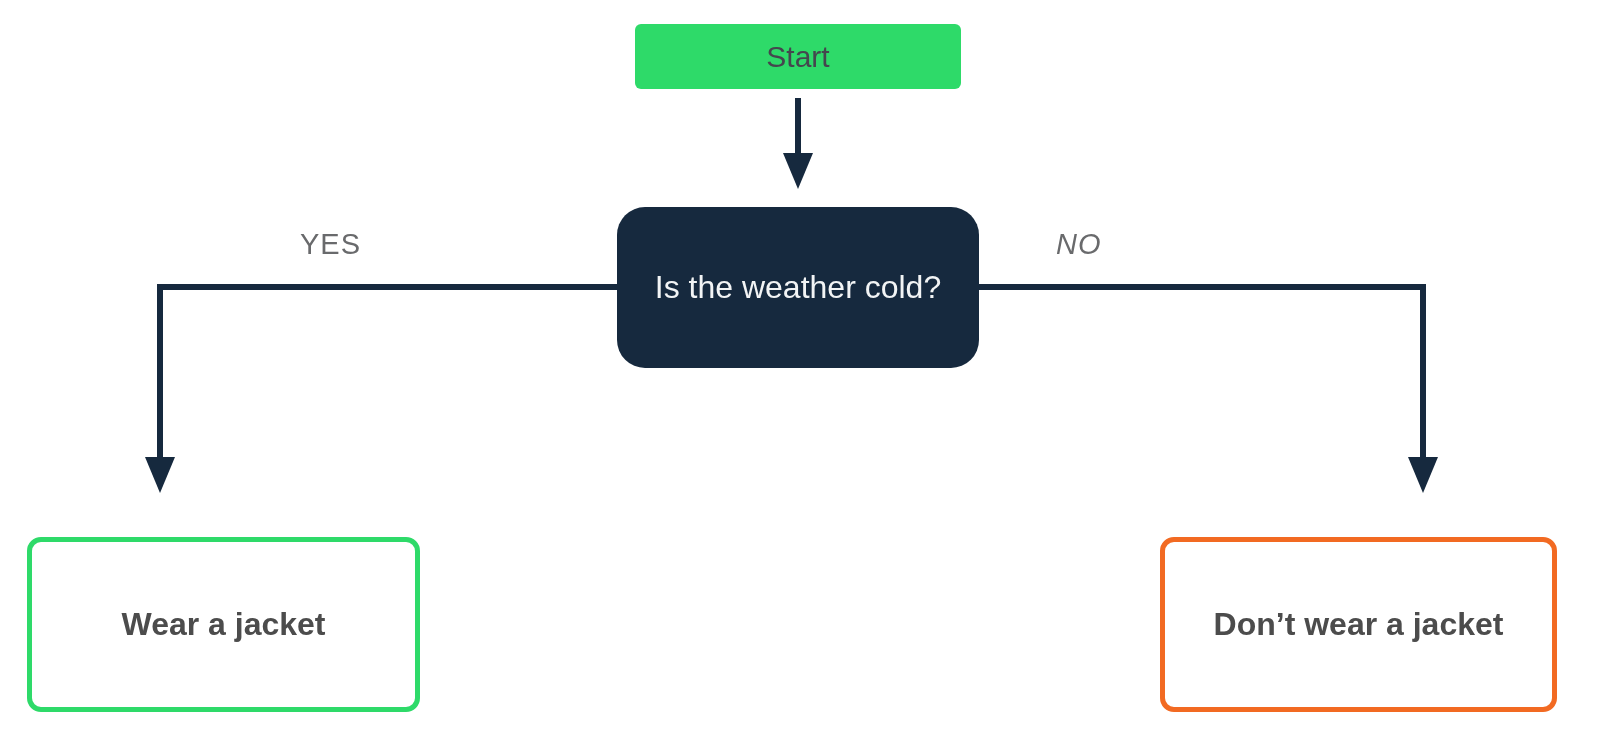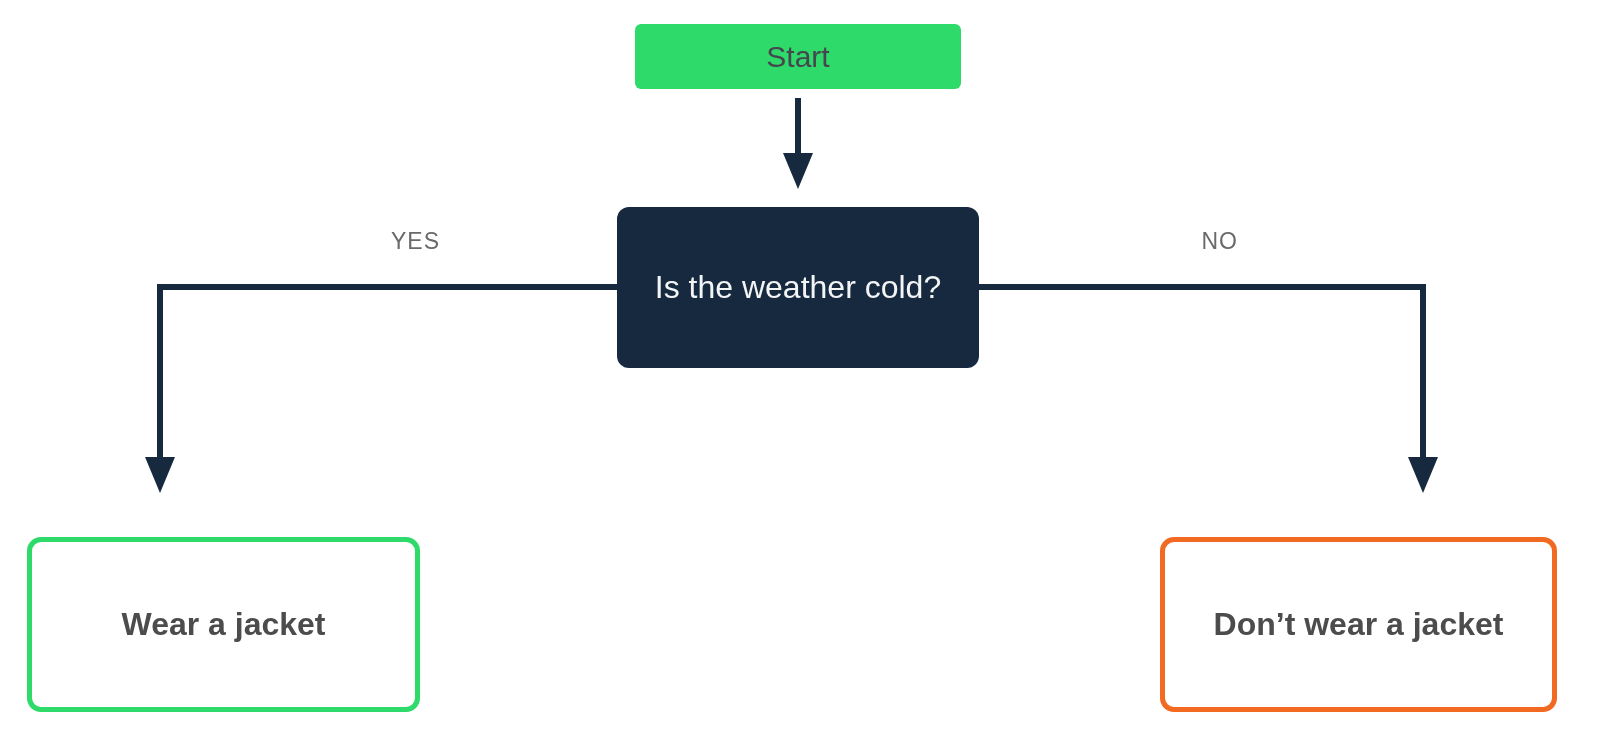--- a/index.html
+++ b/index.html
@@ -29,21 +29,21 @@
   .node-start{
     left:635px;top:24px;width:326px;height:65px;
     background:var(--green);
     border-radius:6px;
     color:var(--start-text);
     font-size:30px;
   }
   .node-decision{
     left:617px;top:207px;width:362px;height:161px;
     background:var(--navy);
-    border-radius:12px;
+    border-radius:28px;
     color:var(--decision-text);
     font-size:32px;
   }
   .node-result{
     top:505px;height:175px;
     background:#ffffff;
     border-radius:14px;
     color:var(--result-text);
     font-size:32px;
     font-weight:bold;
@@ -73,27 +73,27 @@
     border-left:15px solid transparent;
     border-right:15px solid transparent;
     border-top:36px solid var(--navy);
   }
   .arrowhead-start{left:783px;top:153px;}
   .arrowhead-yes{left:145px;top:457px;}
   .arrowhead-no{left:1408px;top:457px;}
   .edge-label{
     position:absolute;
     width:140px;
-    text-align:right;
+    text-align:left;
     color:var(--label-gray);
-    font-size:23px;
+    font-size:29px;
     letter-spacing:1px;
   }
   .edge-label-yes{left:300px;top:228px;}
-  .edge-label-no{left:1098px;top:228px;}
+  .edge-label-no{left:1056px;top:228px;font-style:italic;}
 </style>
 </head>
 <body>
 
 <div class="canvas">
 
   <div class="node node-start">
     <span>Start</span>
   </div>
 

